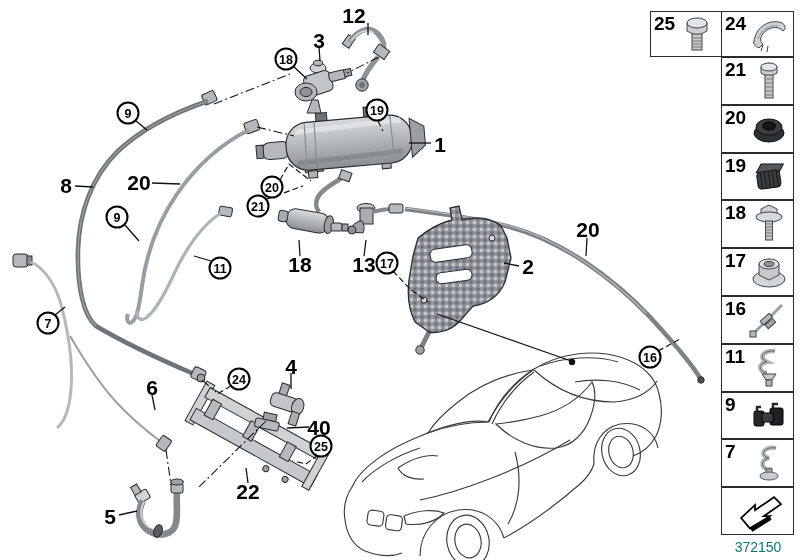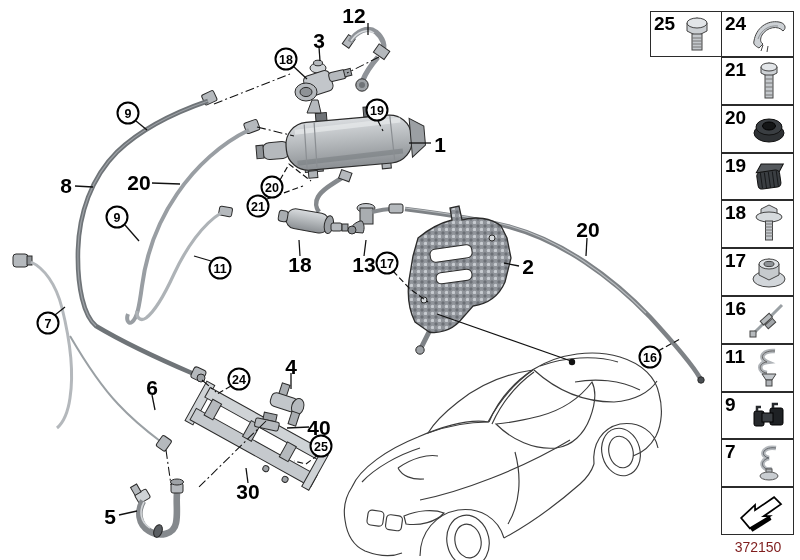--- a/index.html
+++ b/index.html
@@ -16,21 +16,21 @@
   #sidebar{position:absolute;left:0;top:0;width:800px;height:560px;pointer-events:none;}
   .sb-box{position:absolute;border:1.6px solid #2b2b2b;background:#fff;box-sizing:border-box;
           pointer-events:auto;cursor:pointer;}
   .sb-num{position:absolute;left:3px;top:1px;font-weight:bold;font-size:19px;color:#000;}
   .sb-icon{position:absolute;right:1px;top:3px;width:46px;height:40px;}
   .sb-icon svg{width:100%;height:100%;}
   .sb-icon-wide{position:absolute;left:4px;top:4px;right:2px;bottom:2px;}
   .sb-icon-wide svg{width:100%;height:100%;}
   #copyright{position:absolute;left:8px;top:537px;font-size:15px;font-weight:500;color:#111;}
   #diagnum{position:absolute;left:722px;top:539px;width:72px;text-align:center;
-           font-size:14px;color:#7f1d1d;}
+           font-size:14px;color:#0f766e;}
 </style>
 </head>
 <body>
 
 <div id="stage">
 
 <svg id="art" width="800" height="560" viewBox="0 0 800 560">
   <defs>
     <linearGradient id="gMetal" x1="0" y1="0" x2="0" y2="1">
       <stop offset="0" stop-color="#d9dcdf"></stop>
@@ -252,21 +252,21 @@
       <div class="cb" style="left: 319px; top: 40px;">3</div>
       <div class="cb" style="left: 291px; top: 366px;">4</div>
       <div class="cb" style="left: 110px; top: 516px;">5</div>
       <div class="cb" style="left: 152px; top: 387px;">6</div>
       <div class="cb" style="left: 66px; top: 185px;">8</div>
       <div class="cb" style="left: 139px; top: 182px;">20</div>
       <div class="cb" style="left: 354px; top: 15px;">12</div>
       <div class="cb" style="left: 300px; top: 264px;">18</div>
       <div class="cb" style="left: 364px; top: 264px;">13</div>
       <div class="cb" style="left: 588px; top: 229px;">20</div>
-      <div class="cb" style="left: 248px; top: 491px;">30</div>
+      <div class="cb" style="left: 248px; top: 491px;">22</div>
       <div class="cb" style="left: 319px; top: 427px;">40</div>
       <div class="cc" style="left: 48px; top: 323px;">7</div>
       <div class="cc" style="left: 128px; top: 113px;">9</div>
       <div class="cc" style="left: 117px; top: 217px;">9</div>
       <div class="cc" style="left: 220px; top: 268px;">11</div>
       <div class="cc" style="left: 650px; top: 357px;">16</div>
       <div class="cc" style="left: 387px; top: 263px;">17</div>
       <div class="cc" style="left: 286px; top: 59px;">18</div>
       <div class="cc" style="left: 377px; top: 110px;">19</div>
       <div class="cc" style="left: 272px; top: 187px;">20</div>

